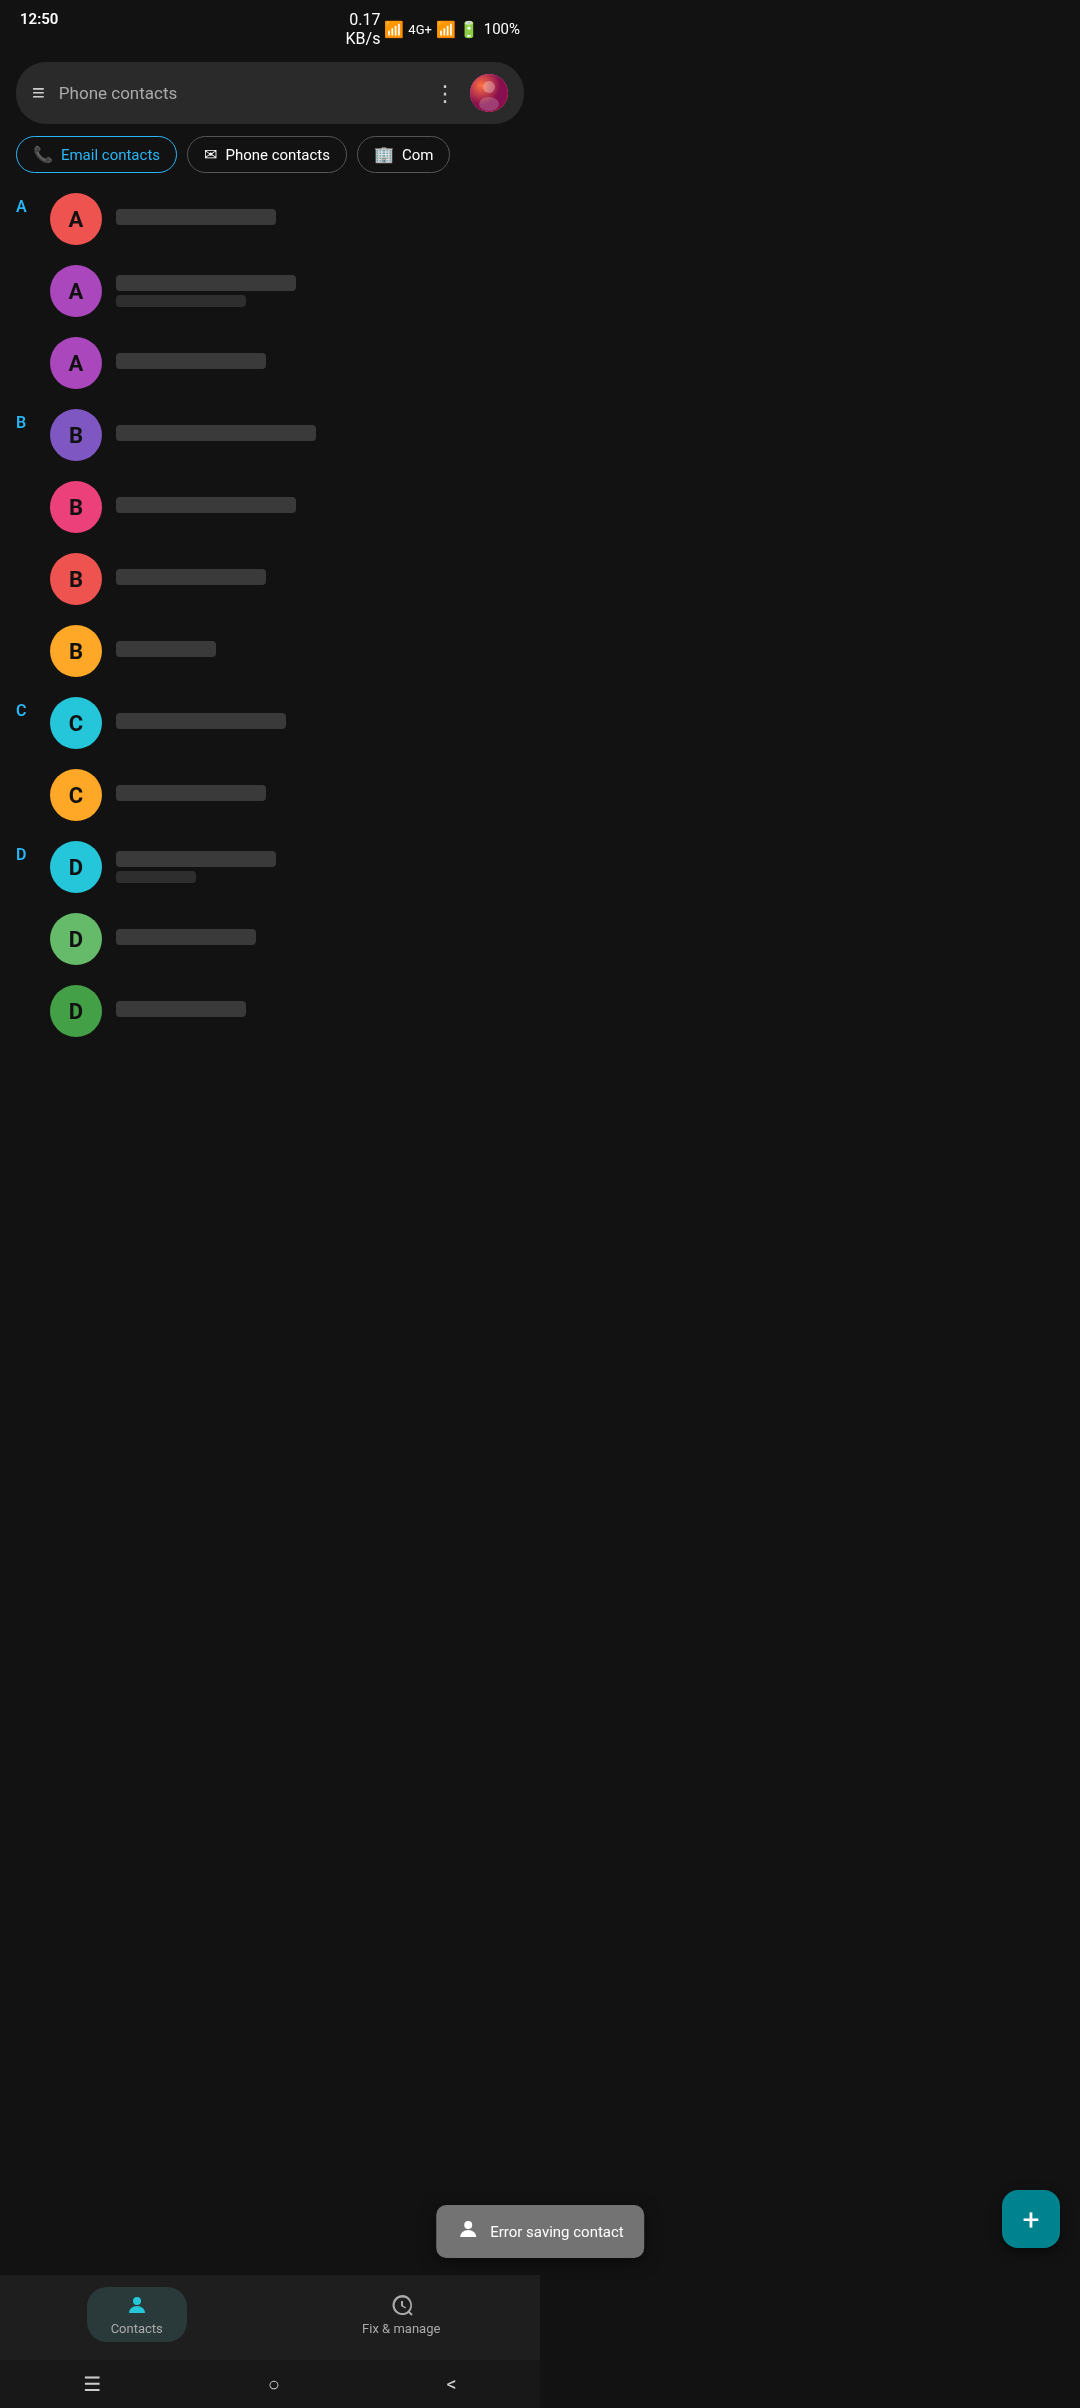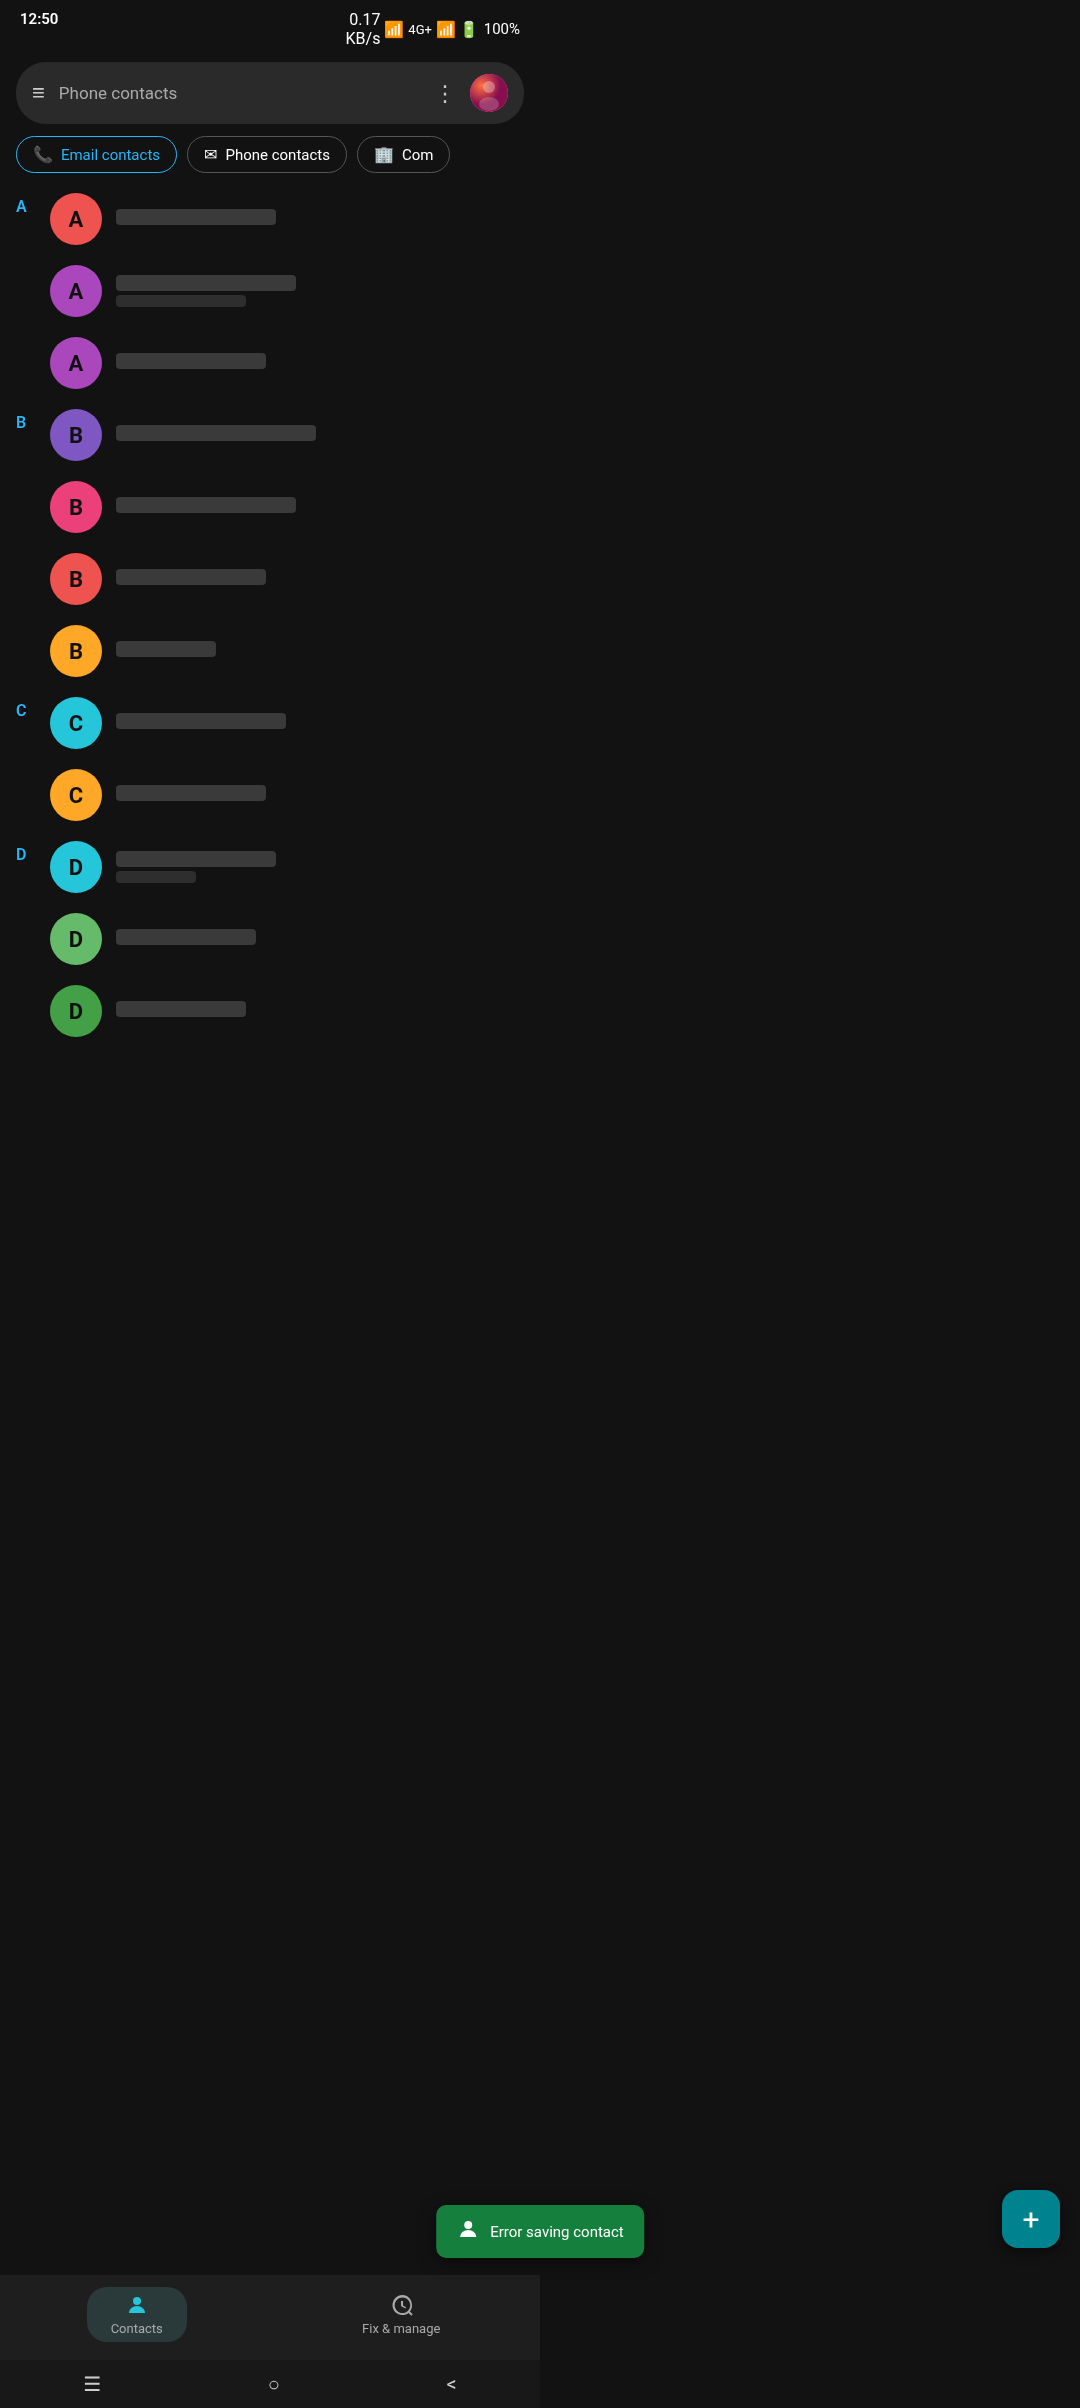--- a/index.html
+++ b/index.html
@@ -175,21 +175,21 @@
       box-shadow: 0 4px 12px rgba(0,0,0,0.5);
       z-index: 10;
     }
 
     
     .toast {
       position: fixed;
       bottom: 100px;
       left: 50%;
       transform: translateX(-50%);
-      background: #15803d;
+      background: #737373;
       border-radius: 10px;
       display: flex;
       align-items: center;
       gap: 10px;
       padding: 12px 20px;
       font-size: 15px;
       color: #fff;
       white-space: nowrap;
       z-index: 20;
       box-shadow: 0 4px 16px rgba(0,0,0,0.5);

